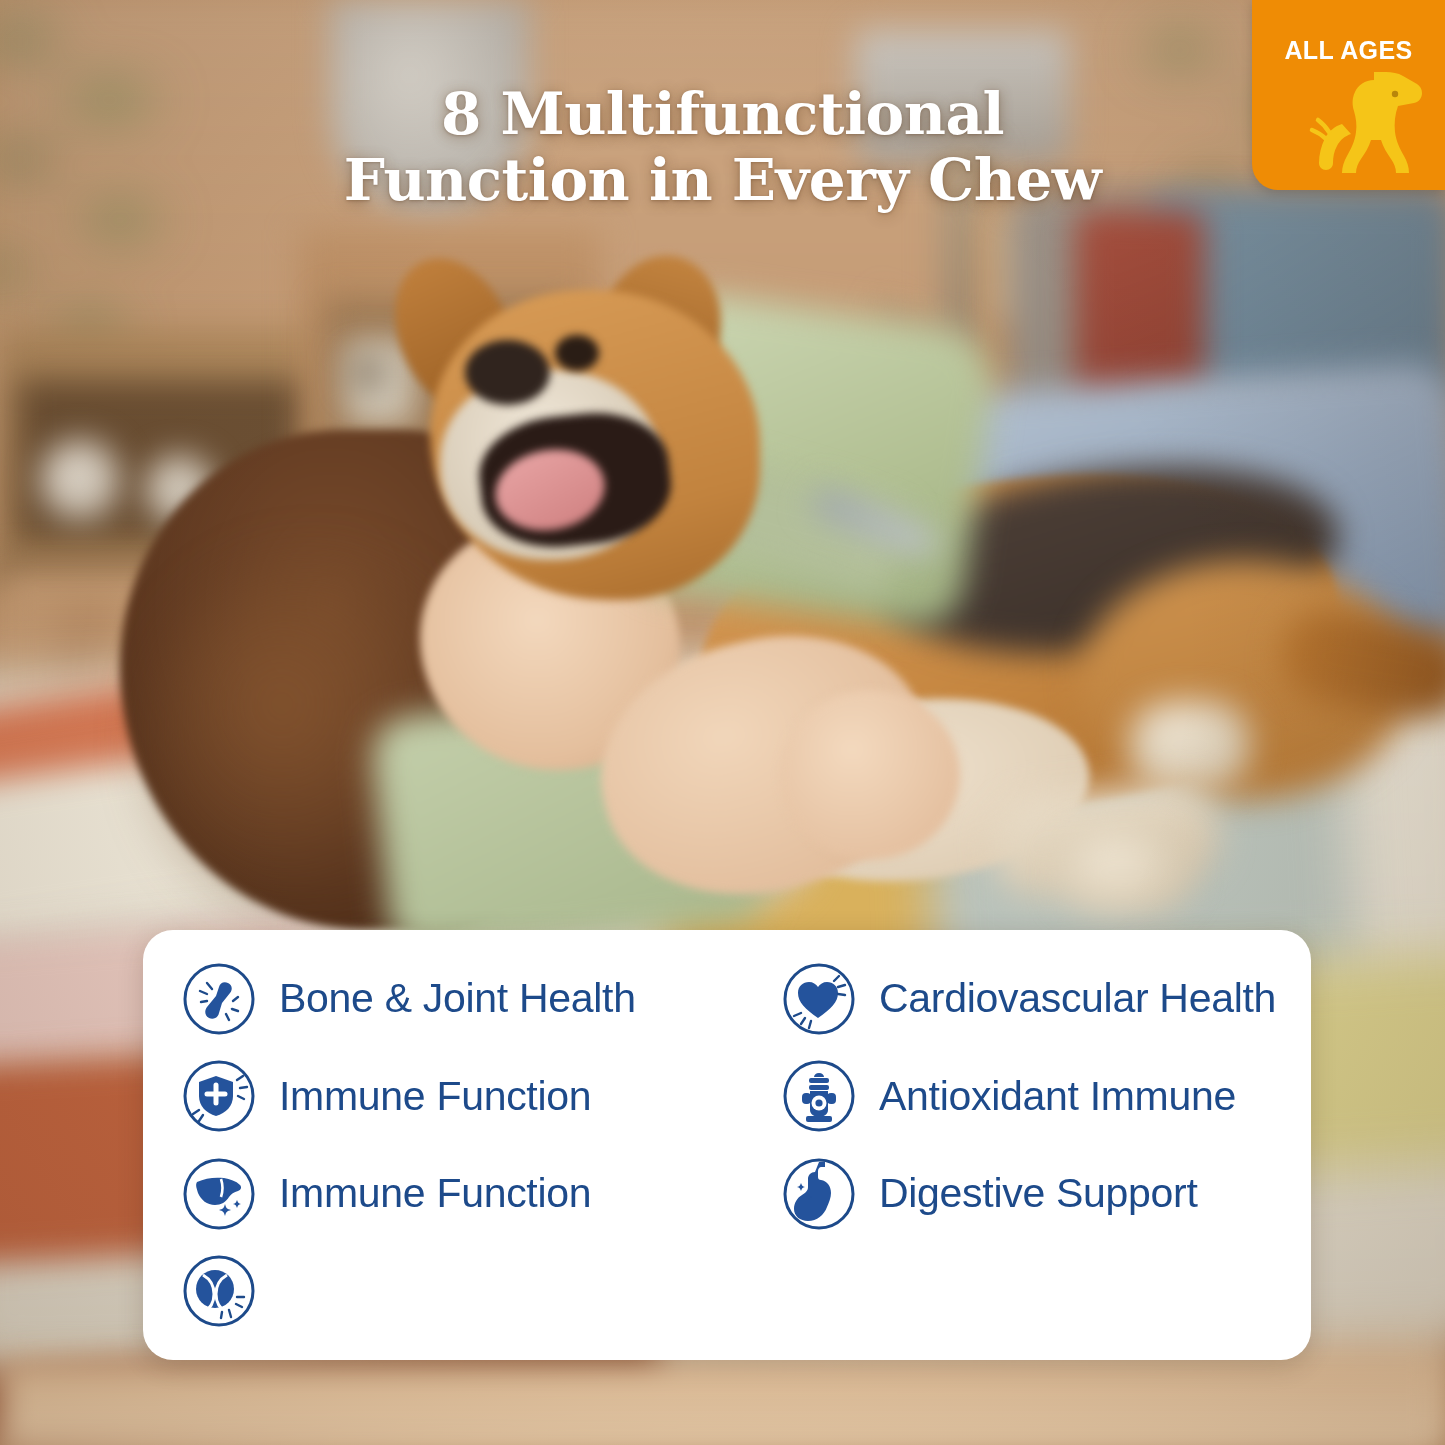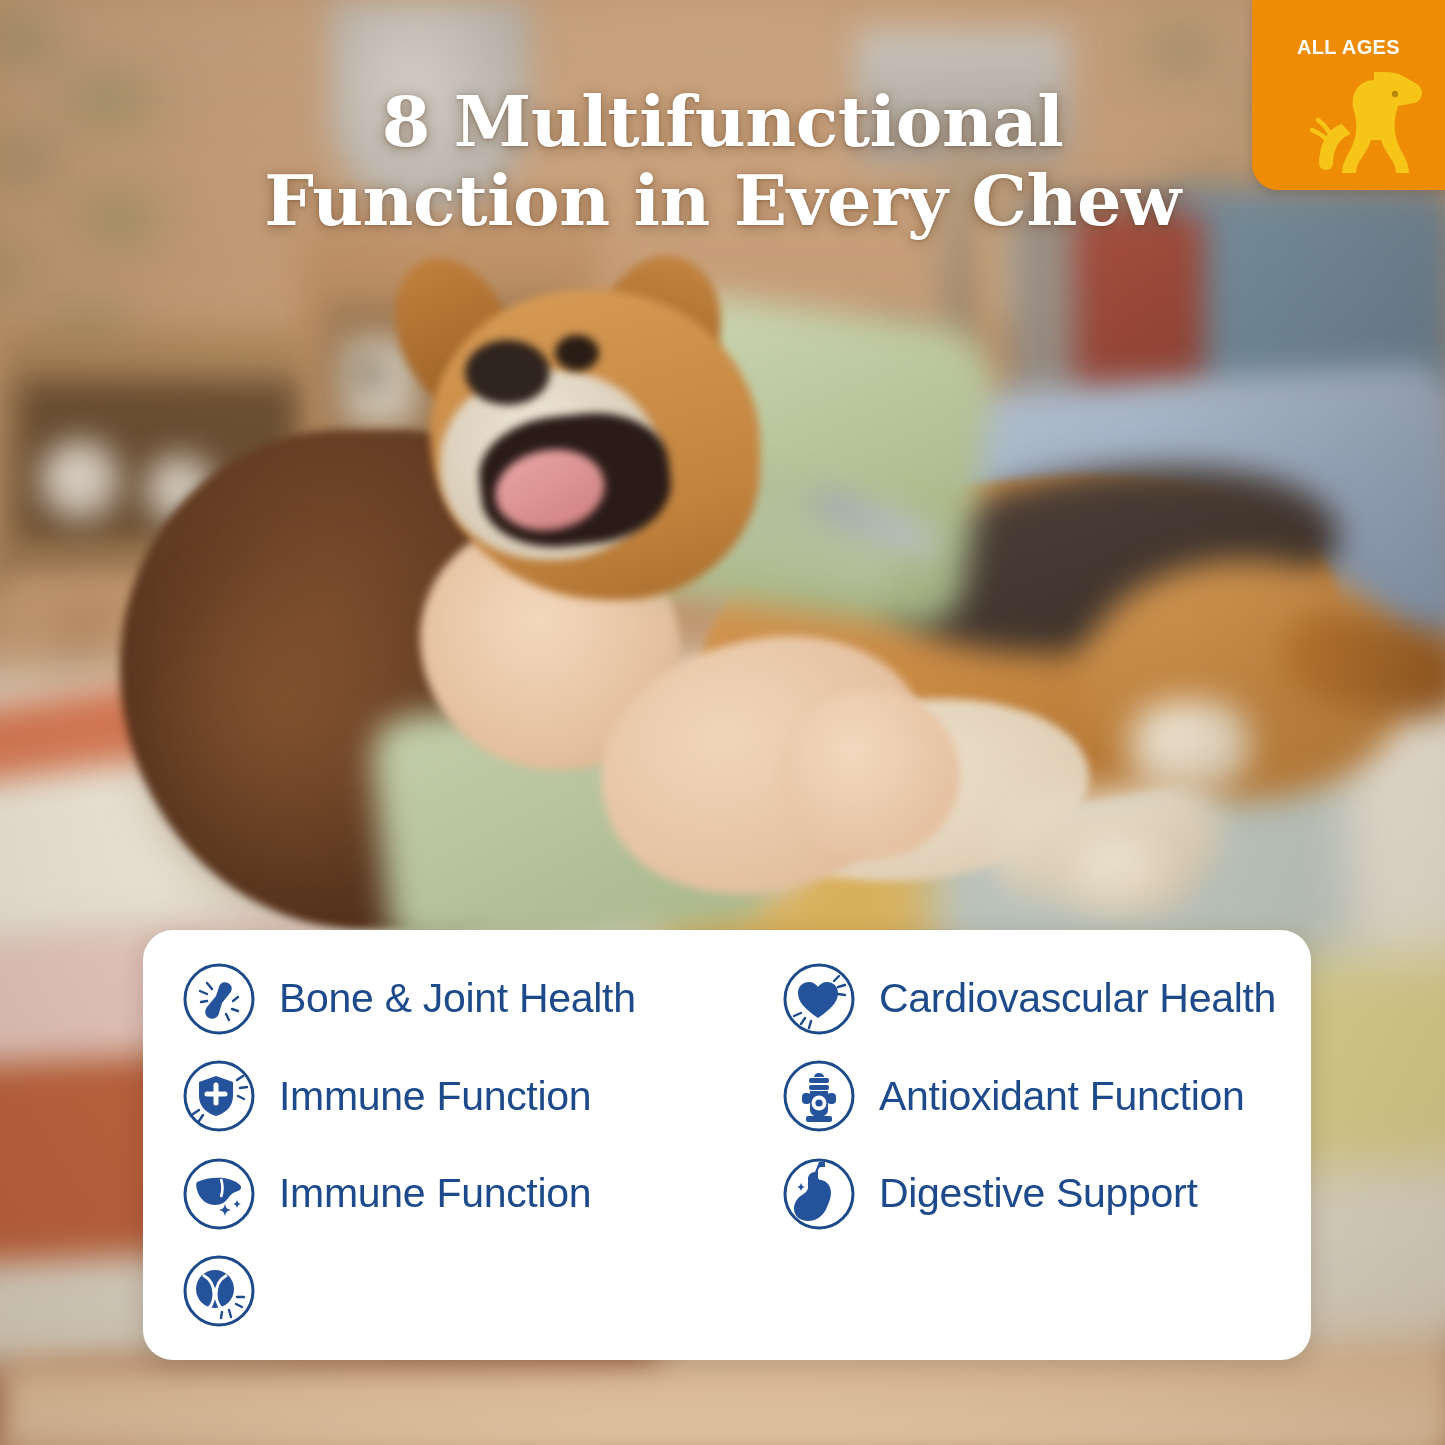--- a/index.html
+++ b/index.html
@@ -184,31 +184,31 @@
     background:linear-gradient(90deg,#b7752f,#8e5520);transform:rotate(10deg);}
   .dogPawRear{left:1130px;top:700px;width:120px;height:90px;border-radius:40%;
     background:radial-gradient(ellipse at 40% 35%,#eee3d1,#c7b79b);}
 
   .vignette{position:absolute;inset:0;
     background:radial-gradient(ellipse at 50% 45%,rgba(0,0,0,0) 45%,rgba(60,35,15,.18) 100%);}
 
   
   .headline{position:absolute;left:0;top:82px;width:1445px;text-align:center;
     font-family:"DejaVu Serif", serif;font-weight:bold;
-    font-size:70px;line-height:1.13;color:#ffffff;letter-spacing:-0.5px;
+    font-size:58px;line-height:1.13;color:#ffffff;letter-spacing:-0.5px;
     text-shadow:0 2px 14px rgba(90,55,25,.45), 0 1px 3px rgba(90,55,25,.35);
     padding:0 60px;box-sizing:border-box;}
   .headline .l2{display:block;}
 
   
   .badge{position:absolute;left:1252px;top:0px;width:193px;height:190px;
     background:#ef8c05;border-radius:0 0 0 26px;
     box-shadow:0 3px 12px rgba(0,0,0,.18);overflow:hidden;}
   .badge-text{position:absolute;left:0;top:36px;width:193px;text-align:center;
-    color:#ffffff;font-weight:bold;font-size:20px;letter-spacing:.4px;
+    color:#ffffff;font-weight:bold;font-size:25px;letter-spacing:.4px;
     font-family:"Liberation Sans", sans-serif;}
   .badge-dog{position:absolute;left:30px;top:62px;width:140px;height:120px;}
 
   
   .card{position:absolute;left:143px;top:930px;width:1168px;height:430px;
     background:#ffffff;border-radius:30px;
     box-shadow:0 6px 26px rgba(60,35,15,.20);
     display:flex;flex-direction:column;justify-content:center;
     padding:20px 0 20px 0;box-sizing:border-box;}
   .grid{display:grid;grid-template-columns:600px 1fr;
@@ -380,21 +380,21 @@
             <rect x="28" y="20" width="20" height="5" rx="2"></rect>
             <rect x="28" y="27" width="20" height="5" rx="2"></rect>
             <path d="M29 33h18v19c0 4-4 7-9 7s-9-3-9-7z"></path>
             <rect x="21" y="35" width="9" height="11" rx="4"></rect>
             <rect x="46" y="35" width="9" height="11" rx="4"></rect>
             <rect x="25" y="58" width="26" height="6" rx="2"></rect>
           </g>
           <circle cx="38" cy="45" r="7.5" fill="#fff"></circle>
           <circle cx="38" cy="45" r="3.6" fill="#24539c"></circle>
         </svg>
-        <span class="lbl">Antioxidant Function</span>
+        <span class="lbl">Antioxidant Immune</span>
       </div>
 
 
       <div class="item">
         <svg class="ico" viewBox="0 0 76 76">
           <circle cx="38" cy="38" r="34" fill="none" stroke="#1d4a8a" stroke-width="3"></circle>
           <path d="M16 26c8-4 18-5 27-4 6 1 12 3 16 7 2 2 1 5-2 6-4 1-7 3-9 6-3 5-8 8-14 8-8 0-14-5-17-12-1-4-3-8-1-11z" fill="#24539c"></path>
           <path d="M40 23c2 6 2 12 0 18" stroke="#fff" stroke-width="2.6" fill="none"></path>
           <g fill="#24539c">
             <path d="M44 48c1 4 2 5 6 6-4 1-5 2-6 6-1-4-2-5-6-6 4-1 5-2 6-6z"></path>

